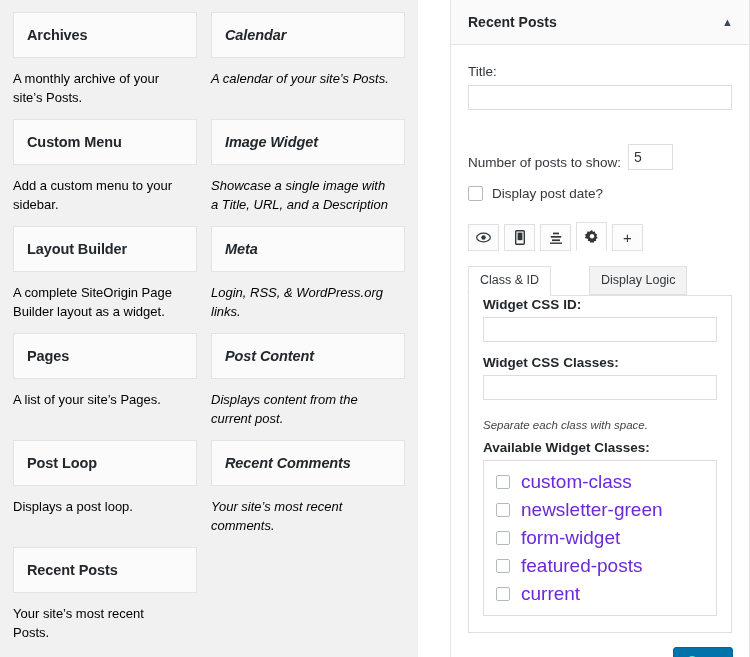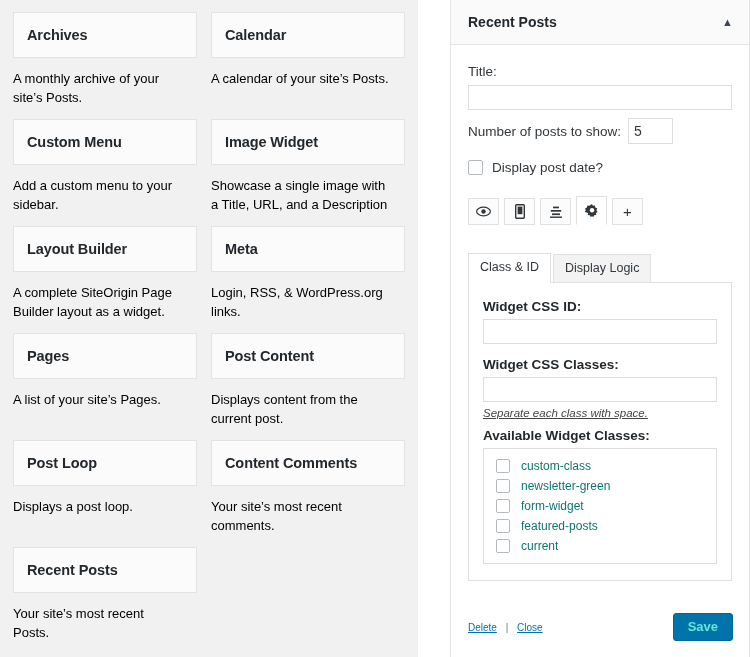--- a/index.html
+++ b/index.html
@@ -13,21 +13,21 @@
 
   
   .widget-panel {
     width: 418px; height: 657px;
     background: #f1f1f1;
     padding: 12px 13px 0 13px;
     overflow: hidden;
   }
   .widget-grid { display: flex; flex-wrap: wrap; }
   .widget-cell { width: 50%; padding-right: 12px; }
-  .widget-cell:nth-child(2n) { padding-right: 0; padding-left: 2px; }
+  .widget-cell:nth-child(2n) { padding-right: 0; padding-left: 2px; font-style: italic; }
   .widget-card {
     background: #fbfbfb;
     border: 1px solid #e3e3e3;
     height: 46px;
     display: flex; align-items: center;
     padding: 0 13px;
   }
   .widget-title {
     font-size: 14.5px; font-weight: bold; color: #23282d;
     letter-spacing: -0.1px;
@@ -61,21 +61,21 @@
 
   .form-body { flex: 1 1 auto; padding: 19px 17px 0 17px; position: relative; }
 
   .field-label { font-size: 13.5px; color: #32373c; display: block; margin-bottom: 6px; }
   .text-input {
     width: 100%; height: 25px;
     border: 1px solid #dddddd; background: #ffffff;
     font-size: 13px; font-family: "Liberation Sans", sans-serif;
     padding: 0 6px; color: #32373c; outline: none;
   }
-  .inline-row { display: flex; align-items: center; margin-top: 8px; }
+  .inline-row { display: flex; align-items: flex-end; margin-top: 34px; }
   .inline-row .field-label { margin-bottom: 0; margin-right: 7px; white-space: nowrap; }
   .num-input {
     width: 45px; height: 26px;
     border: 1px solid #dddddd; background: #ffffff;
     font-size: 14px; font-family: "Liberation Sans", sans-serif;
     padding: 0 5px; color: #32373c; outline: none;
   }
   .check-row { display: flex; align-items: center; margin-top: 16px; }
   .cbox {
     width: 15px; height: 15px; flex: 0 0 15px;
@@ -96,47 +96,47 @@
     background: #fcfcfc;
     display: flex; align-items: center; justify-content: center;
     margin-right: 5px;
     color: #32373c;
   }
   .icon-tab.active { background: #ffffff; border-bottom-color: #ffffff; height: 29px; }
   .icon-tab svg { display: block; }
   .icon-tab .plus-glyph { font-size: 15px; line-height: 1; color: #32373c; }
 
   
-  .subtab-strip { display: flex; align-items: center; margin-top: 28px; position: relative; z-index: 2; }
+  .subtab-strip { display: flex; align-items: flex-start; margin-top: 15px; position: relative; z-index: 2; gap: 36px; }
   .subtab {
     border: 1px solid #e0e0e0;
     background: #f3f3f3;
     padding: 6px 11px 7px 11px;
     font-size: 12.5px; color: #32373c;
     margin-right: 2px;
   }
   .subtab.active { background: #ffffff; border-bottom-color: #ffffff; padding-bottom: 8px; }
 
   .subpanel {
     border: 1px solid #e0e0e0;
     background: #ffffff;
     margin-top: -1px;
-    padding: 16px 14px 16px 14px;
+    padding: 1px 14px 16px 14px;
   }
   .sub-label { font-size: 13.5px; font-weight: bold; color: #23282d; display: block; margin-bottom: 5px; }
-  .sub-hint { font-size: 11.5px; font-style: italic; color: #444444; margin-top: 5px; display: block; text-decoration: underline; }
+  .sub-hint { font-size: 11.5px; font-style: italic; color: #444444; margin-top: 19px; display: block; }
   .spacer-14 { height: 13px; }
 
   .class-list {
     border: 1px solid #dddddd; background: #ffffff;
     margin-top: 5px; padding: 7px 0 7px 0;
   }
   .class-item { display: flex; align-items: center; padding: 3px 0 3px 12px; }
   .class-item .cbox { width: 14px; height: 14px; flex: 0 0 14px; margin-right: 11px; }
-  .class-item-label { font-size: 12px; color: #0f766e; }
+  .class-item-label { font-size: 19px; color: #6d28d9; }
 
   
   .form-footer {
     flex: 0 0 auto;
     padding: 14px 16px 16px 17px;
     display: flex; align-items: center; justify-content: space-between;
   }
   .footer-links { font-size: 10px; color: #555d66; }
   .footer-links a { color: #0073aa; text-decoration: underline; cursor: pointer; }
   .footer-sep { margin: 0 6px; color: #72777c; }
@@ -204,21 +204,21 @@
           <div class="widget-desc">Displays content from the current post.</div>
         </div>
         <div class="widget-cell">
           <div class="widget-card">
             <span class="widget-title">Post Loop</span>
           </div>
           <div class="widget-desc">Displays a post loop.</div>
         </div>
         <div class="widget-cell">
           <div class="widget-card">
-            <span class="widget-title">Content Comments</span>
+            <span class="widget-title">Recent Comments</span>
           </div>
           <div class="widget-desc">Your site’s most recent comments.</div>
         </div>
         <div class="widget-cell">
           <div class="widget-card">
             <span class="widget-title">Recent Posts</span>
           </div>
           <div class="widget-desc">Your site’s most recent Posts.</div>
         </div>
       </div>

